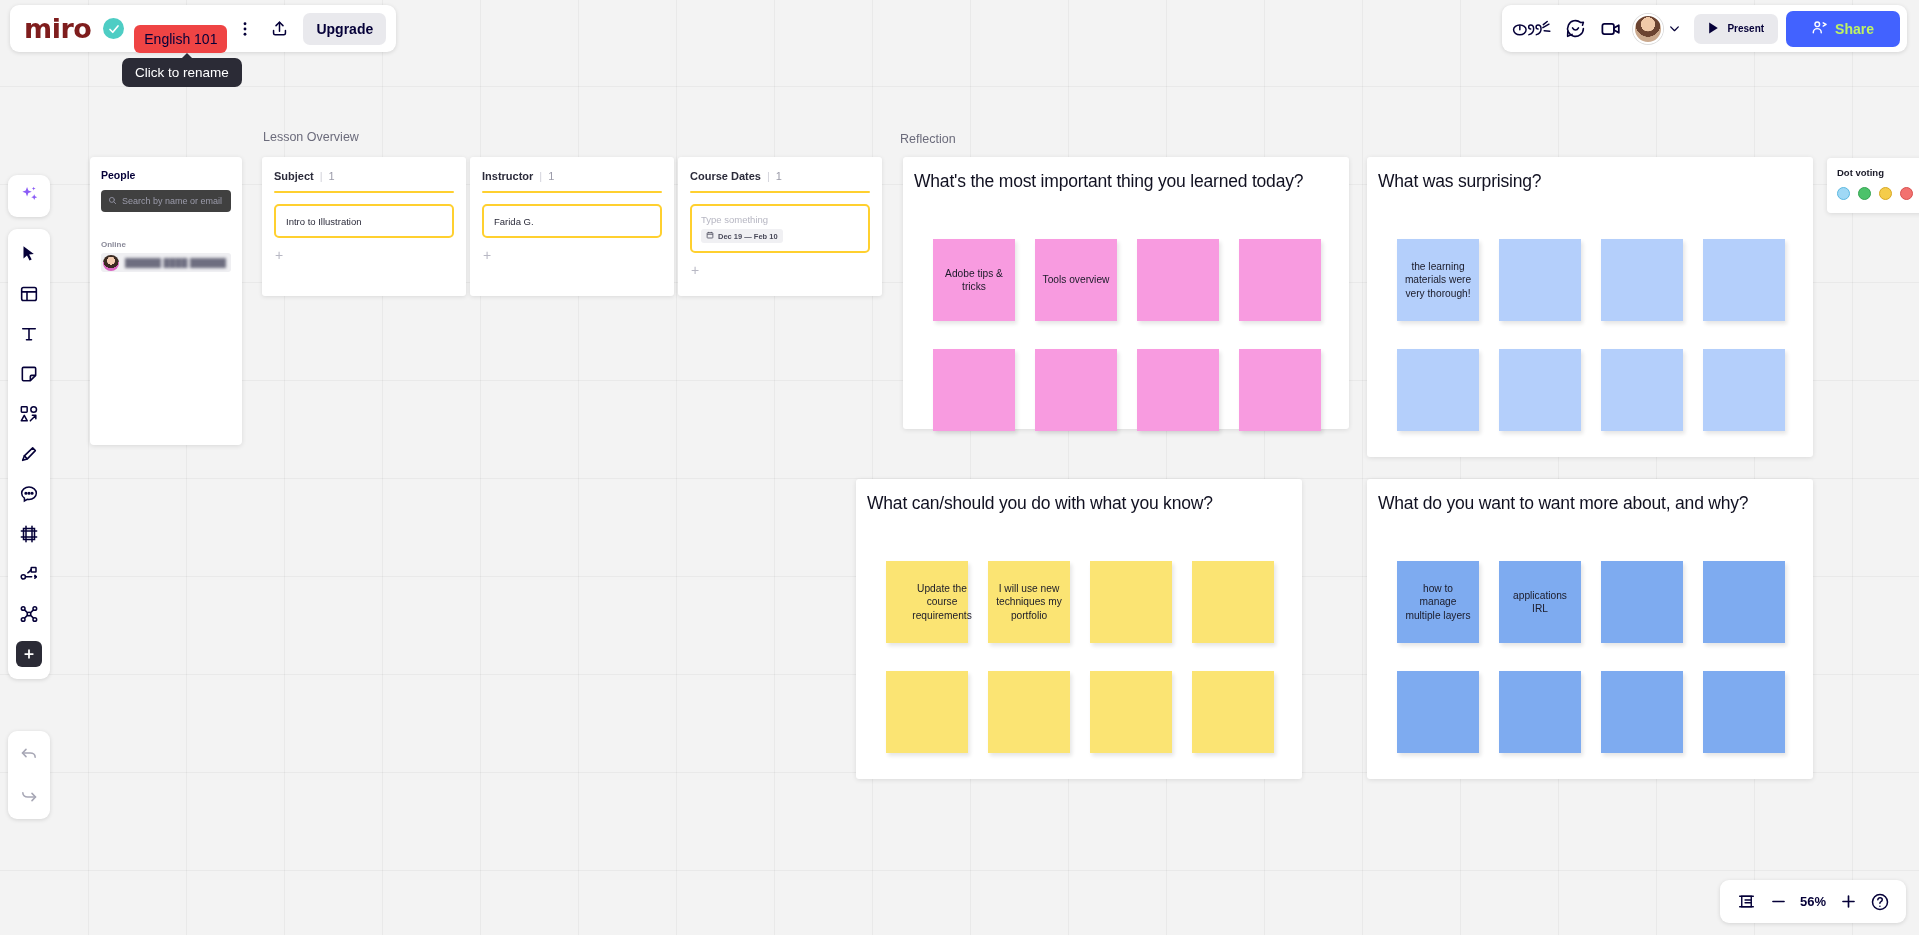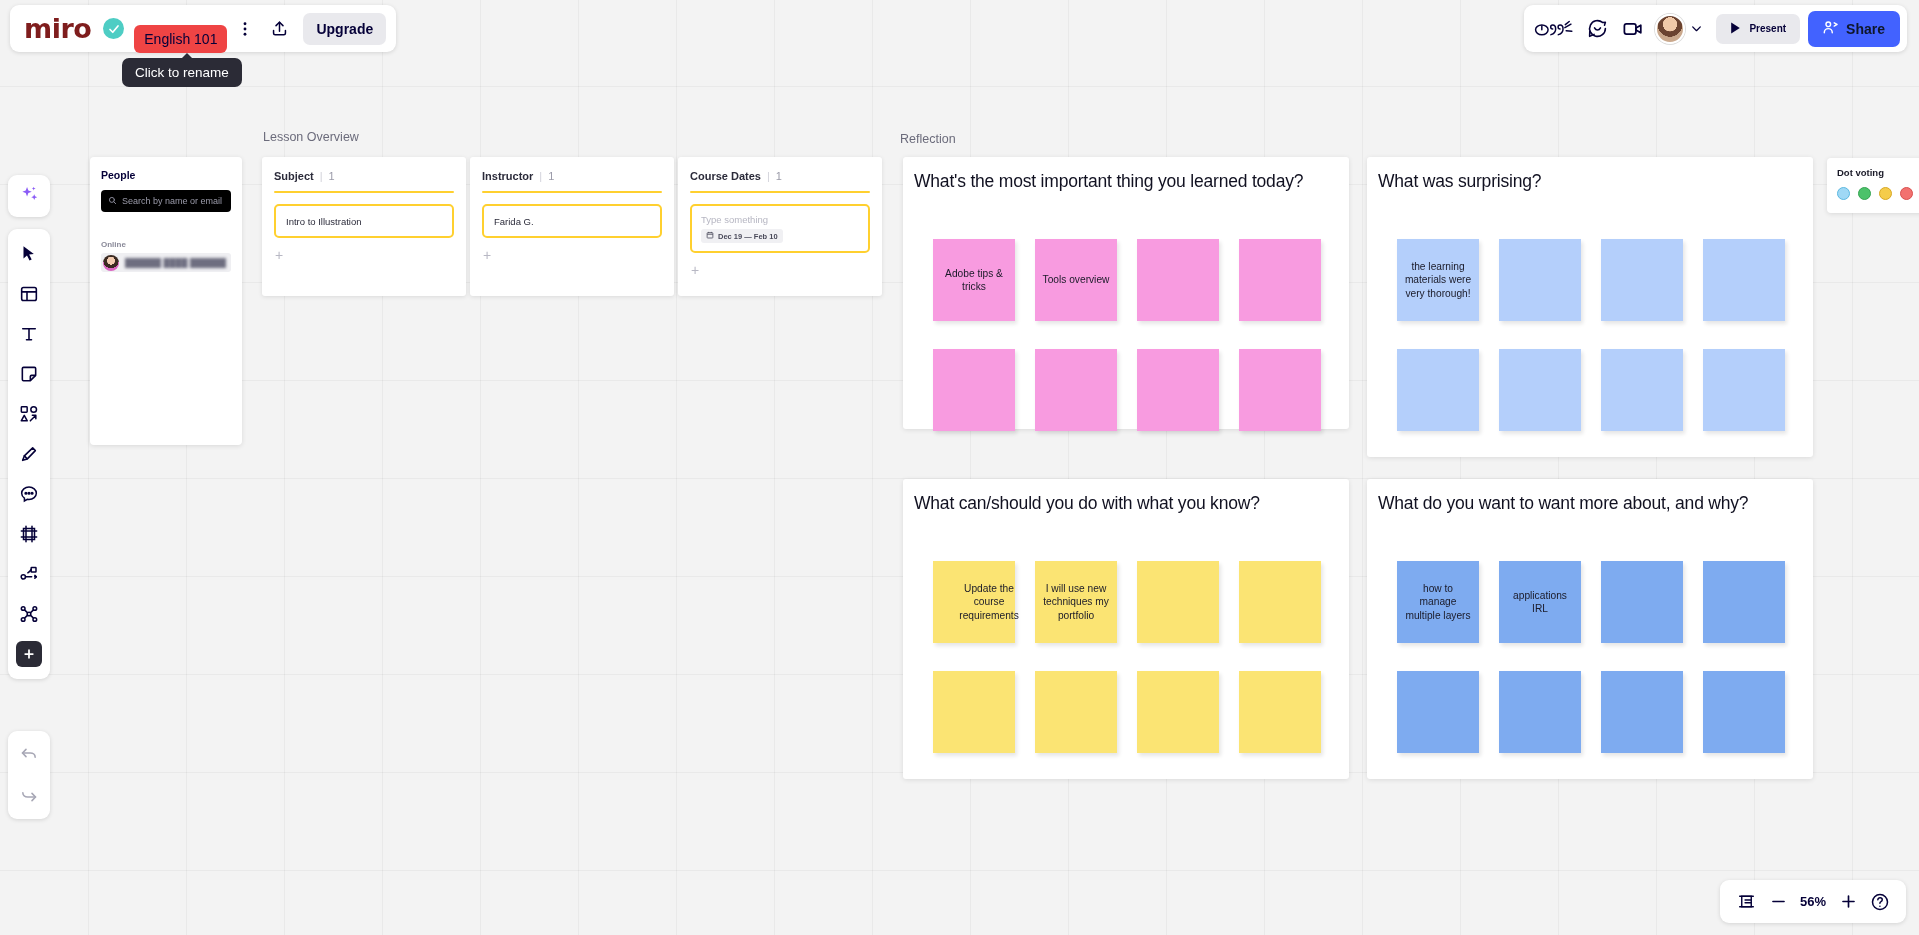--- a/index.html
+++ b/index.html
@@ -78,22 +78,22 @@
     border: 2px solid #fff; box-shadow: 0 0 0 1px #ddd;
     overflow: hidden; flex: none;
   }
   .present-btn {
     display: flex; align-items: center; gap: 8px;
     background: #e9e9ed; border-radius: 7px; padding: 8px 14px;
     font-size: 10px; font-weight: 600; color: #050038; cursor: pointer; margin-left: 4px;
   }
   .share-btn {
     display: flex; align-items: center; gap: 7px;
-    background: #4262ff; border-radius: 7px; padding: 9px 15px;
-    font-size: 14px; font-weight: 600; color: #0f172a; cursor: pointer; margin-left: 4px;
+    background: #4262ff; border-radius: 7px; padding: 9px 26px;
+    font-size: 14px; font-weight: 600; color: #bef264; cursor: pointer; margin-left: 4px;
   }
 
   
   #left-ai {
     position: absolute; left: 8px; top: 175px;
     width: 42px; height: 42px; background: #fff; border-radius: 9px;
     box-shadow: 0 1px 4px rgba(0,0,0,.13);
     display: flex; align-items: center; justify-content: center; cursor: pointer;
   }
   #left-tools {
@@ -123,21 +123,21 @@
   
   #people-panel {
     position: absolute; left: 90px; top: 157px;
     width: 152px; height: 288px;
     background: #fff; border-radius: 4px;
     box-shadow: 0 1px 5px rgba(0,0,0,.11);
     padding: 12px 11px;
   }
   .people-title { font-size: 10.5px; font-weight: 700; color: #050038; margin-bottom: 9px; }
   .people-search {
-    height: 22px; background: #000000; border-radius: 4px;
+    height: 22px; background: #404040; border-radius: 4px;
     display: flex; align-items: center; gap: 5px; padding: 0 7px;
     font-size: 9px; color: #9b9baa; cursor: text;
   }
   .people-section { font-size: 8px; color: #8a8a99; margin-top: 28px; margin-bottom: 4px; font-weight:600;}
   .person-row {
     display: flex; align-items: center; gap: 6px; height: 19px;
     background: #efeff2; border-radius: 3px; padding-left: 2px;
   }
   .person-avatar {
     width: 16px; height: 16px; border-radius: 50%;
@@ -486,21 +486,21 @@
     <div class="note" style="left:30px; top:82px;  background:#b4cffb;">the learning materials were very thorough!</div>
     <div class="note" style="left:132px; top:82px; background:#b4cffb;"></div>
     <div class="note" style="left:234px; top:82px; background:#b4cffb;"></div>
     <div class="note" style="left:336px; top:82px; background:#b4cffb;"></div>
     <div class="note" style="left:30px; top:192px;  background:#b4cffb;"></div>
     <div class="note" style="left:132px; top:192px; background:#b4cffb;"></div>
     <div class="note" style="left:234px; top:192px; background:#b4cffb;"></div>
     <div class="note" style="left:336px; top:192px; background:#b4cffb;"></div>
   </div>
 
-  <div class="rp" style="left:903px; top:479px; width:446px; height:300px;">
+  <div class="rp" style="left:856px; top:479px; width:446px; height:300px;">
     <div class="rp-title">What can/should you do with what you know?</div>
     <div class="note" style="left:30px; top:82px;  background:#fbe473;padding-left:37px;">Update the course requirements</div>
     <div class="note" style="left:132px; top:82px; background:#fbe473;">I will use new techniques my portfolio</div>
     <div class="note" style="left:234px; top:82px; background:#fbe473;"></div>
     <div class="note" style="left:336px; top:82px; background:#fbe473;"></div>
     <div class="note" style="left:30px; top:192px;  background:#fbe473;"></div>
     <div class="note" style="left:132px; top:192px; background:#fbe473;"></div>
     <div class="note" style="left:234px; top:192px; background:#fbe473;"></div>
     <div class="note" style="left:336px; top:192px; background:#fbe473;"></div>
   </div>

